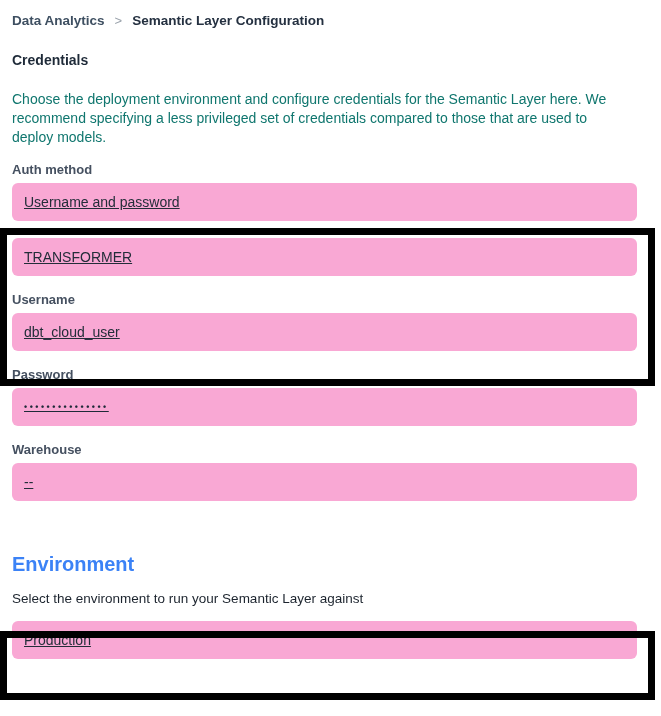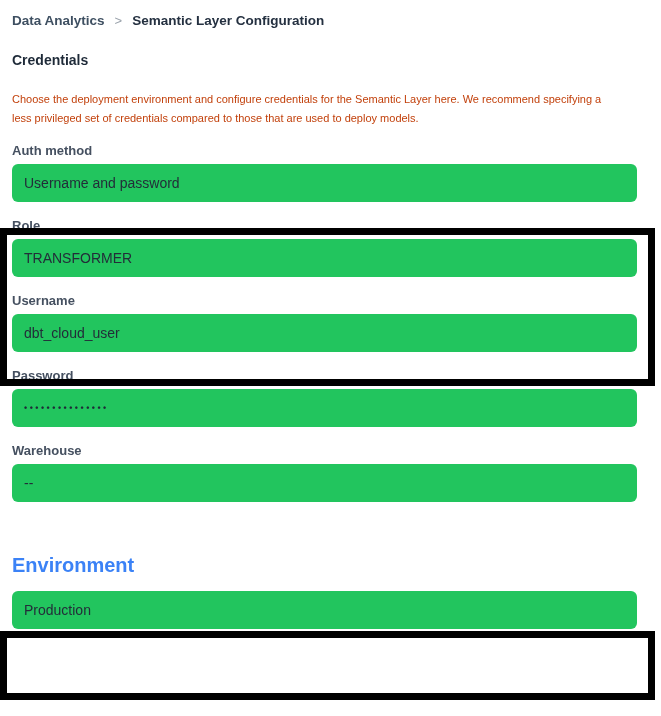--- a/index.html
+++ b/index.html
@@ -45,23 +45,23 @@
     font-size: 20px;
     line-height: 22px;
     font-weight: 700;
     color: #3b82f6;
   }
 
   
   .section-desc {
     margin-top: 18px;
     max-width: 608px;
-    font-size: 11px;
+    font-size: 14px;
     line-height: 19px;
-    color: #c2410c;
+    color: #0f766e;
   }
   .env-desc {
     margin-top: 16px;
     font-size: 13.5px;
     line-height: 15px;
     color: #1c242e;
   }
 
   
   .form-group { margin-top: 16px; }
@@ -70,28 +70,29 @@
     display: block;
     font-size: 13px;
     line-height: 14px;
     font-weight: 700;
     color: #455060;
   }
   .field-box {
     margin-top: 6px;
     width: 625px;
     height: 38px;
-    background: #22c55e;
+    background: #f9a8d4;
     border-radius: 6px;
     display: flex;
     align-items: center;
     padding: 0 12px;
     font-size: 14px;
     color: #232d39;
     cursor: pointer;
+    text-decoration: underline;
   }
   .field-box.masked {
     font-size: 9px;
     letter-spacing: 2.5px;
     font-weight: 700;
     color: #1e2a38;
   }
 
   .env-section { margin-top: 52px; }
   .env-field { margin-top: 15px; text-align: right; }
@@ -121,21 +122,20 @@
   <section>
     <h1 class="section-title">Credentials</h1>
     <p class="section-desc">Choose the deployment environment and configure credentials for the Semantic Layer here. We recommend specifying a less privileged set of credentials compared to those that are used to deploy models.</p>
 
     <div class="form-group">
       <label class="field-label">Auth method</label>
       <div class="field-box">Username and password</div>
     </div>
 
     <div class="form-group">
-      <label class="field-label">Role</label>
       <div class="field-box">TRANSFORMER</div>
     </div>
 
     <div class="form-group">
       <label class="field-label">Username</label>
       <div class="field-box">dbt_cloud_user</div>
     </div>
 
     <div class="form-group">
       <label class="field-label">Password</label>
@@ -143,19 +143,20 @@
     </div>
 
     <div class="form-group">
       <label class="field-label">Warehouse</label>
       <div class="field-box">--</div>
     </div>
   </section>
 
   <section class="env-section">
     <h2 class="section-title">Environment</h2>
+    <p class="env-desc">Select the environment to run your Semantic Layer against</p>
     <div class="field-box env-field">Production</div>
   </section>
 
   <div class="annotation-box box-credentials"></div>
   <div class="annotation-box box-environment"></div>
 
 </div>
 
 </body></html>

